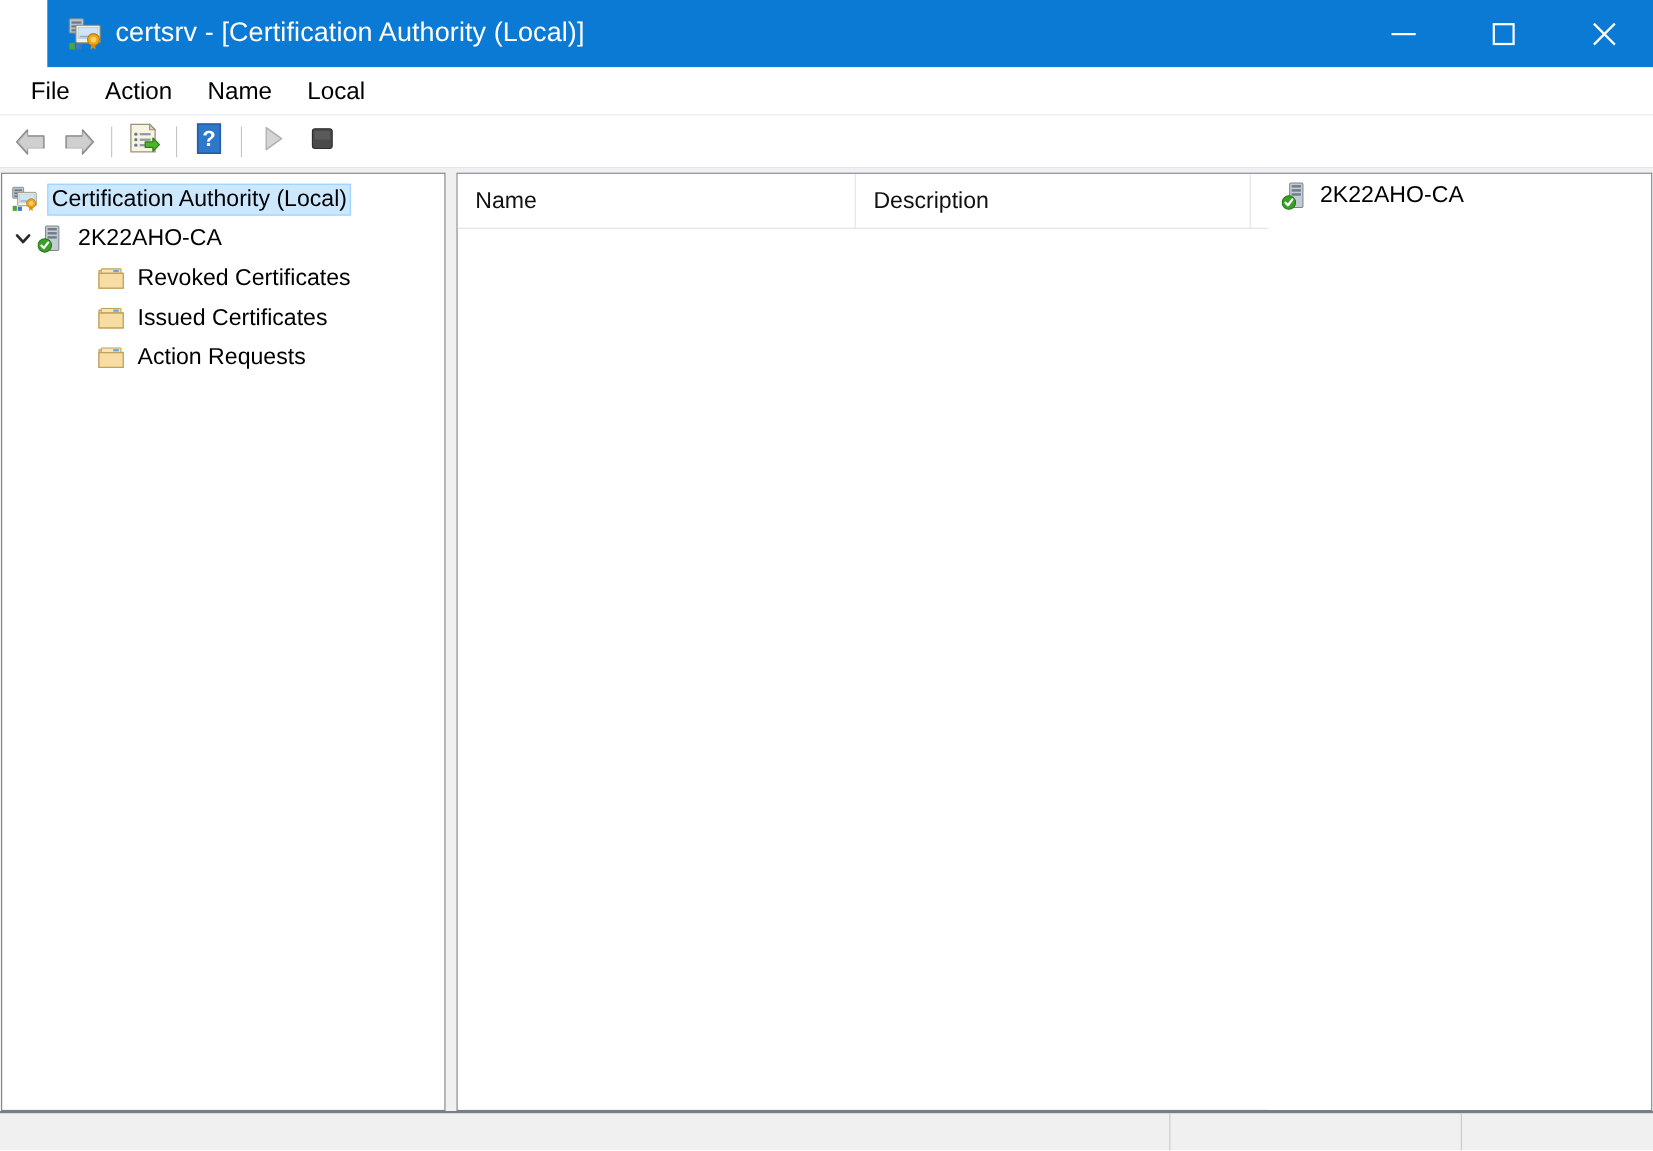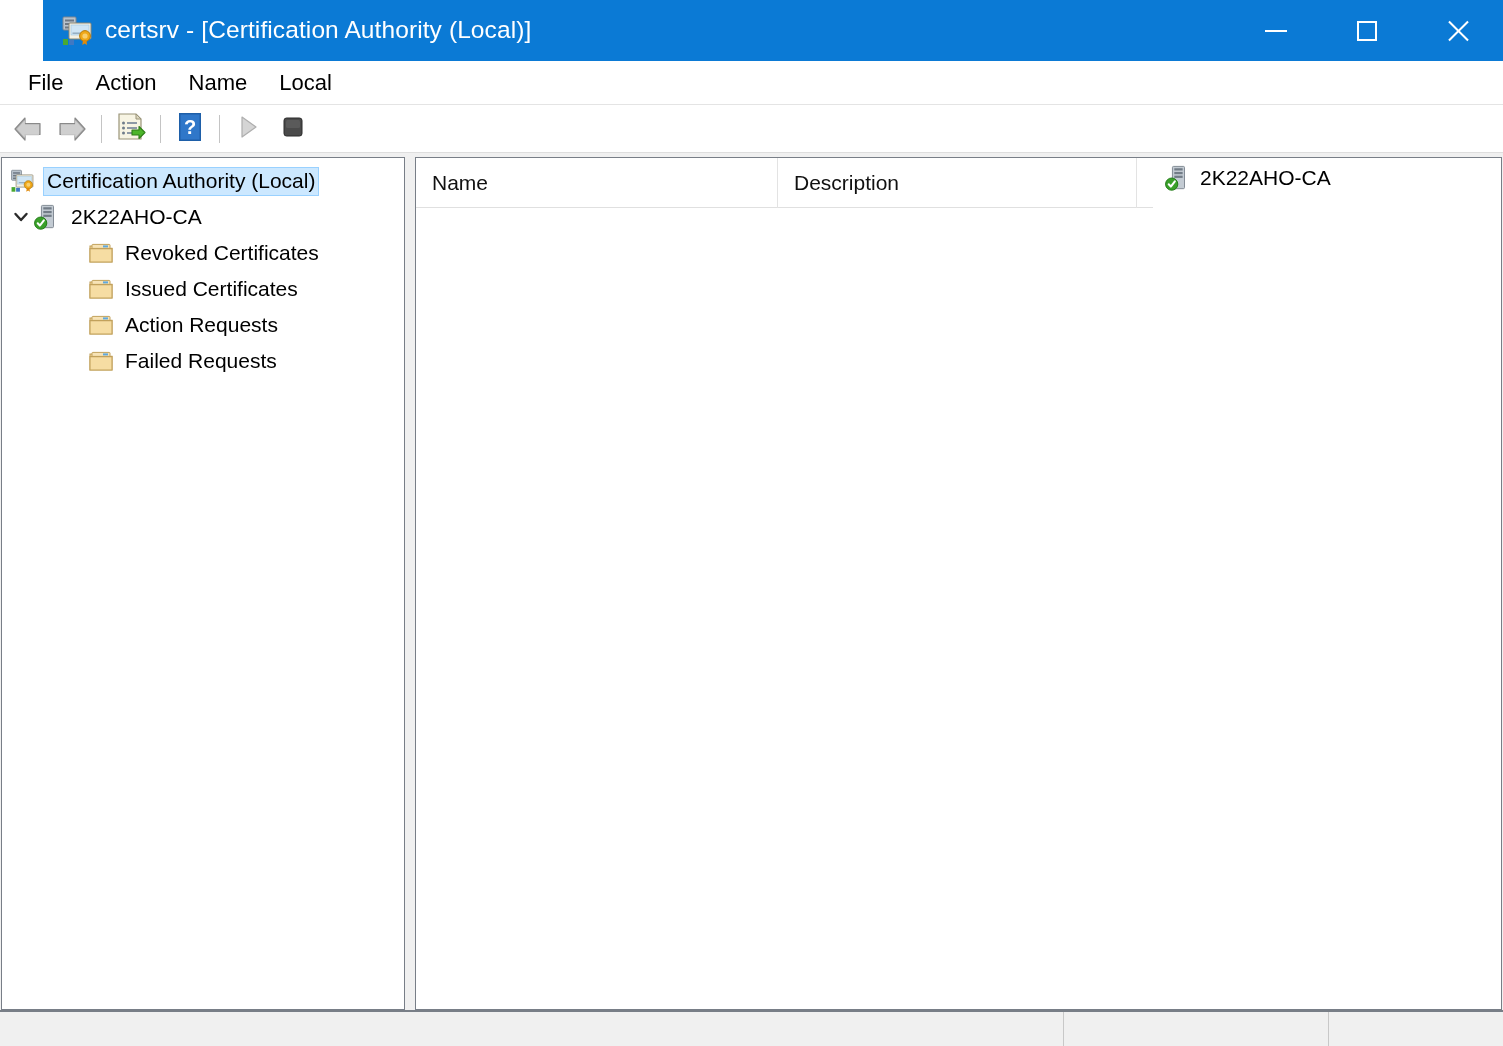--- a/index.html
+++ b/index.html
@@ -462,32 +462,20 @@
             <svg width="26" height="26" viewBox="0 0 26 26">
               <path d="M2 6 H10 L12 8.4 H24 V22 H2 Z" fill="#f3d79a" stroke="#c2a15b" stroke-width="1.1"></path>
               <rect x="4" y="4.4" width="18" height="4" rx="0.8" fill="#f7e3b6" stroke="#c2a15b" stroke-width="1"></rect>
               <rect x="15" y="5.4" width="5" height="2" fill="#5fa8dd"></rect>
               <path d="M2 8.6 H24 V22 H2 Z" fill="#f6dda3" stroke="#c2a15b" stroke-width="1.1"></path>
             </svg>
           </span>
           <span class="label">Action Requests</span>
         </div>
 
-        <div class="tree-row">
-          <span class="tree-indent" style="width:80px"></span>
-          <span class="tree-icon">
-            <svg width="26" height="26" viewBox="0 0 26 26">
-              <path d="M2 6 H10 L12 8.4 H24 V22 H2 Z" fill="#f3d79a" stroke="#c2a15b" stroke-width="1.1"></path>
-              <rect x="4" y="4.4" width="18" height="4" rx="0.8" fill="#f7e3b6" stroke="#c2a15b" stroke-width="1"></rect>
-              <rect x="15" y="5.4" width="5" height="2" fill="#5fa8dd"></rect>
-              <path d="M2 8.6 H24 V22 H2 Z" fill="#f6dda3" stroke="#c2a15b" stroke-width="1.1"></path>
-            </svg>
-          </span>
-          <span class="label">Failed Requests</span>
-        </div>
 
       </div>
     </div>
 
     <div class="splitter"></div>
 
     <div class="pane right-pane">
 
       <div class="lv-header">
         <div class="lv-col c-name">Name</div>

